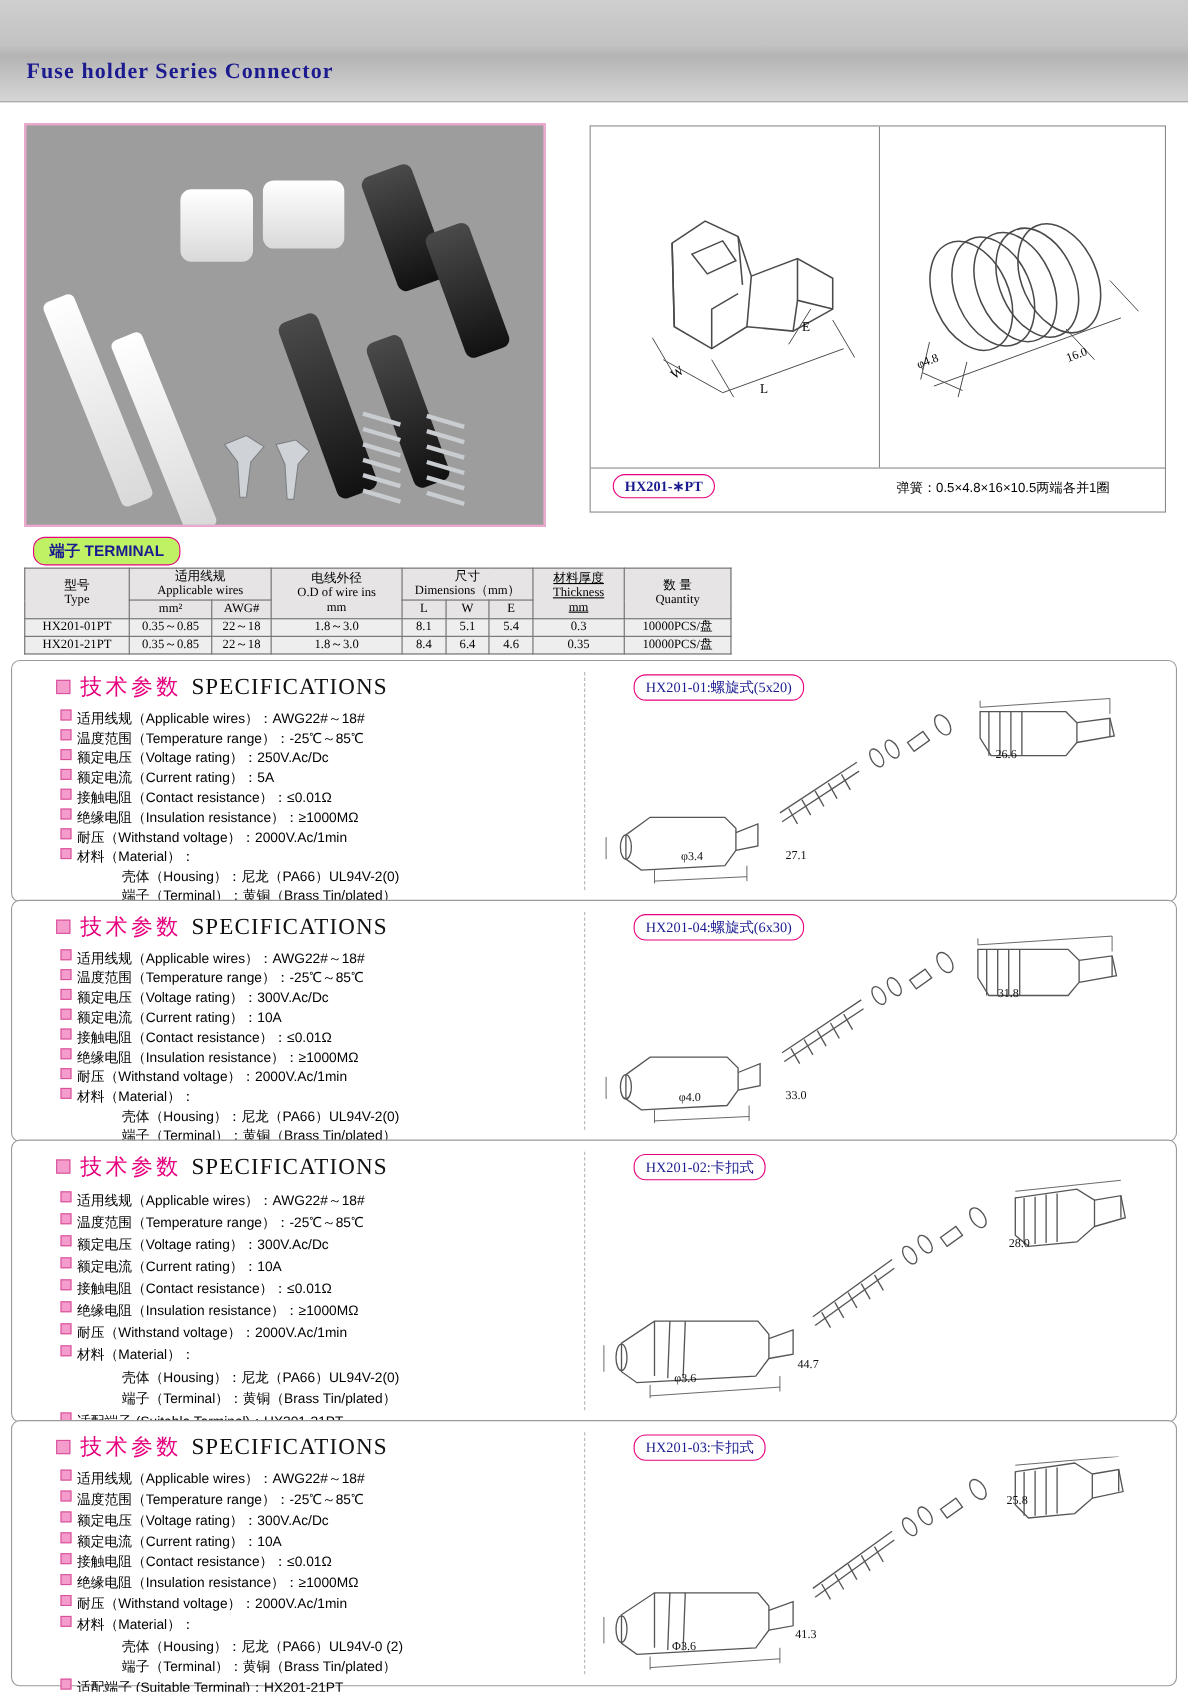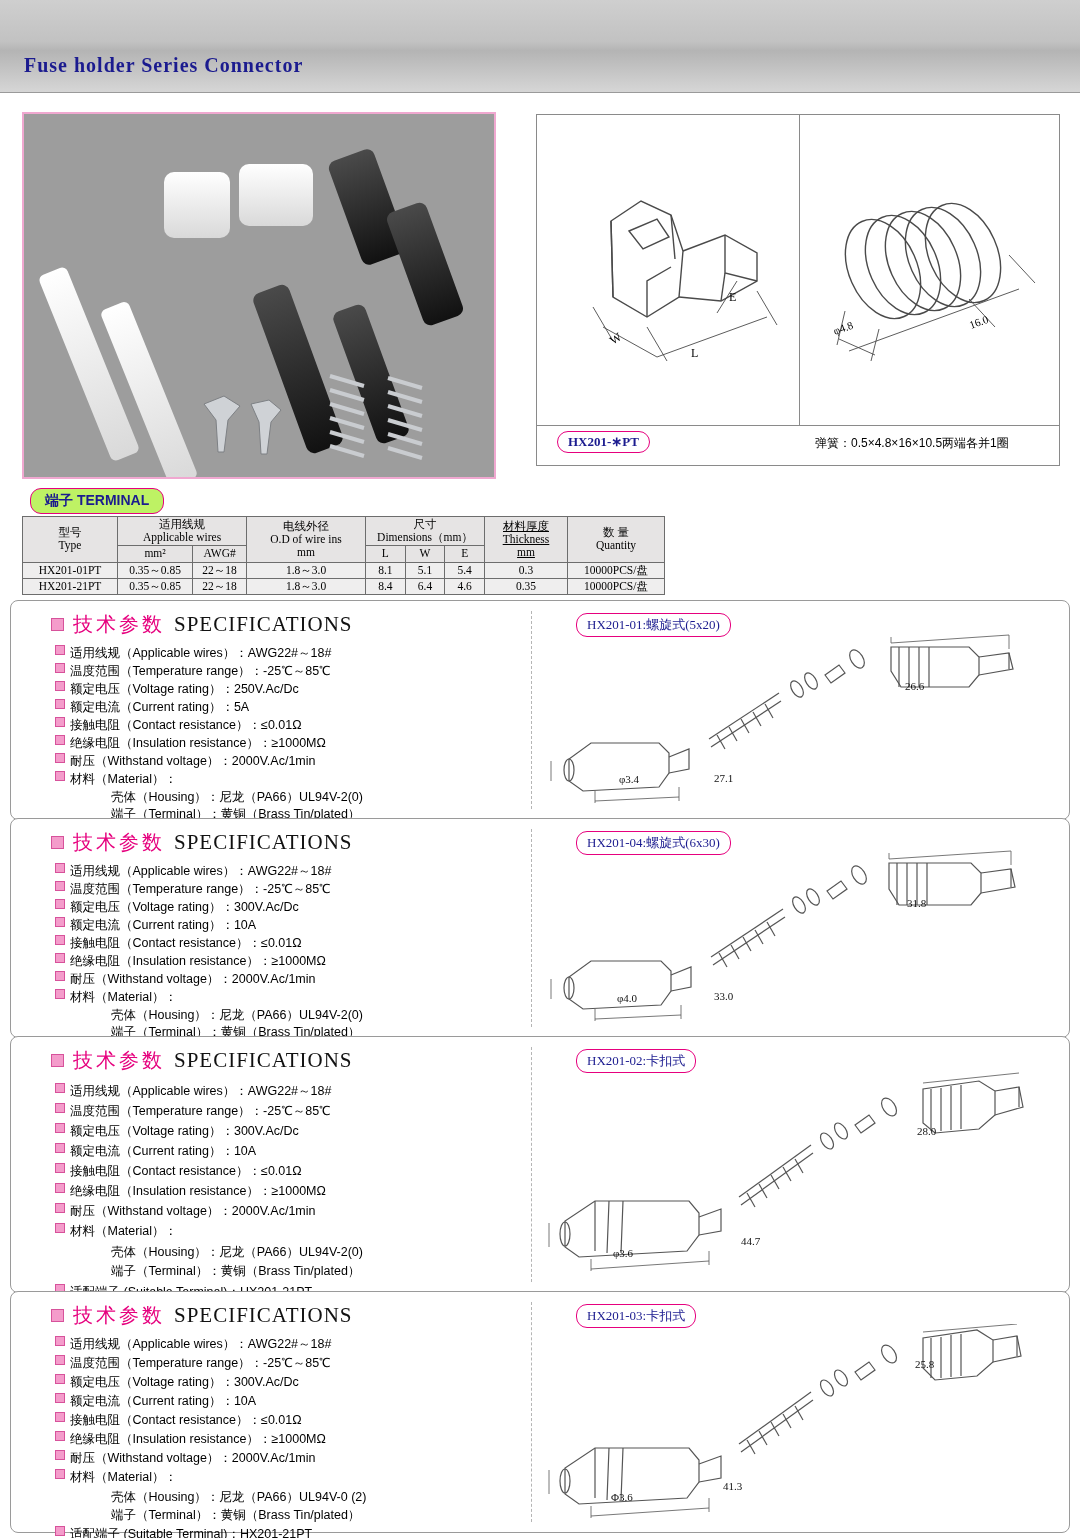--- a/index.html
+++ b/index.html
@@ -508,21 +508,21 @@
     </g>
     <g stroke="#555" stroke-width="0.8" fill="none">
       <path d="M384 12 L480 2"></path>
       <path d="M52 198 L170 190"></path>
         <path d="M52 188 L52 200"></path>
         <path d="M170 180 L170 194"></path>
       <path d="M10 152 L10 176"></path>
     </g>
   </svg>
   <div class="dim" style="left:906px;top:88px;">28.0</div>
-  <div class="dim" style="left:730px;top:198px;">44.7</div>
+  <div class="dim" style="left:714px;top:198px;">44.7</div>
   <div class="dim" style="left:602px;top:210px;">φ3.6</div>
 </div>
 
 <div class="spec-block" style="top:1291px;height:240px;">
   <div class="divider"></div>
   <div class="spec-title">
     <span class="sq-pink"></span>
     <span class="cn">技术参数</span>
     <span class="en">SPECIFICATIONS</span>
   </div>

